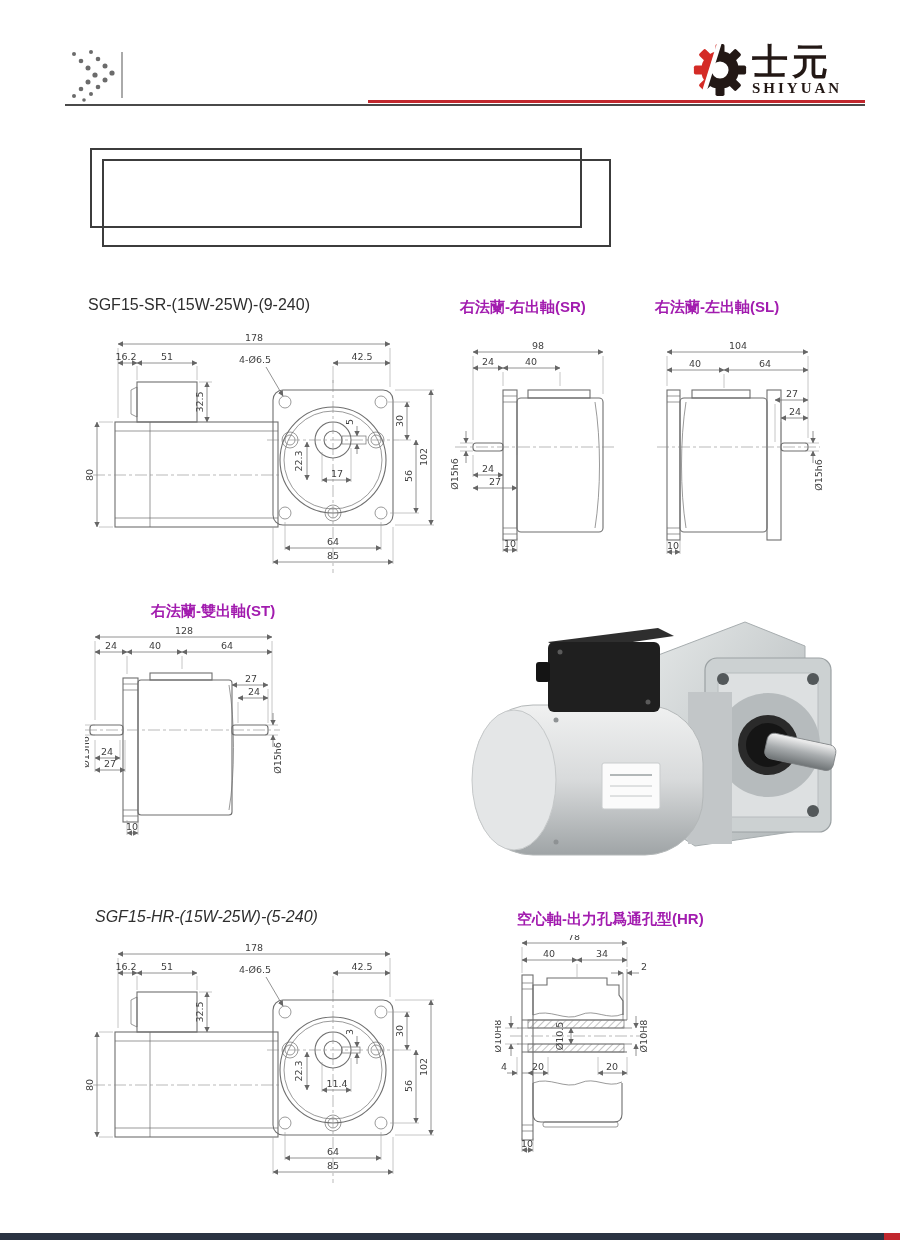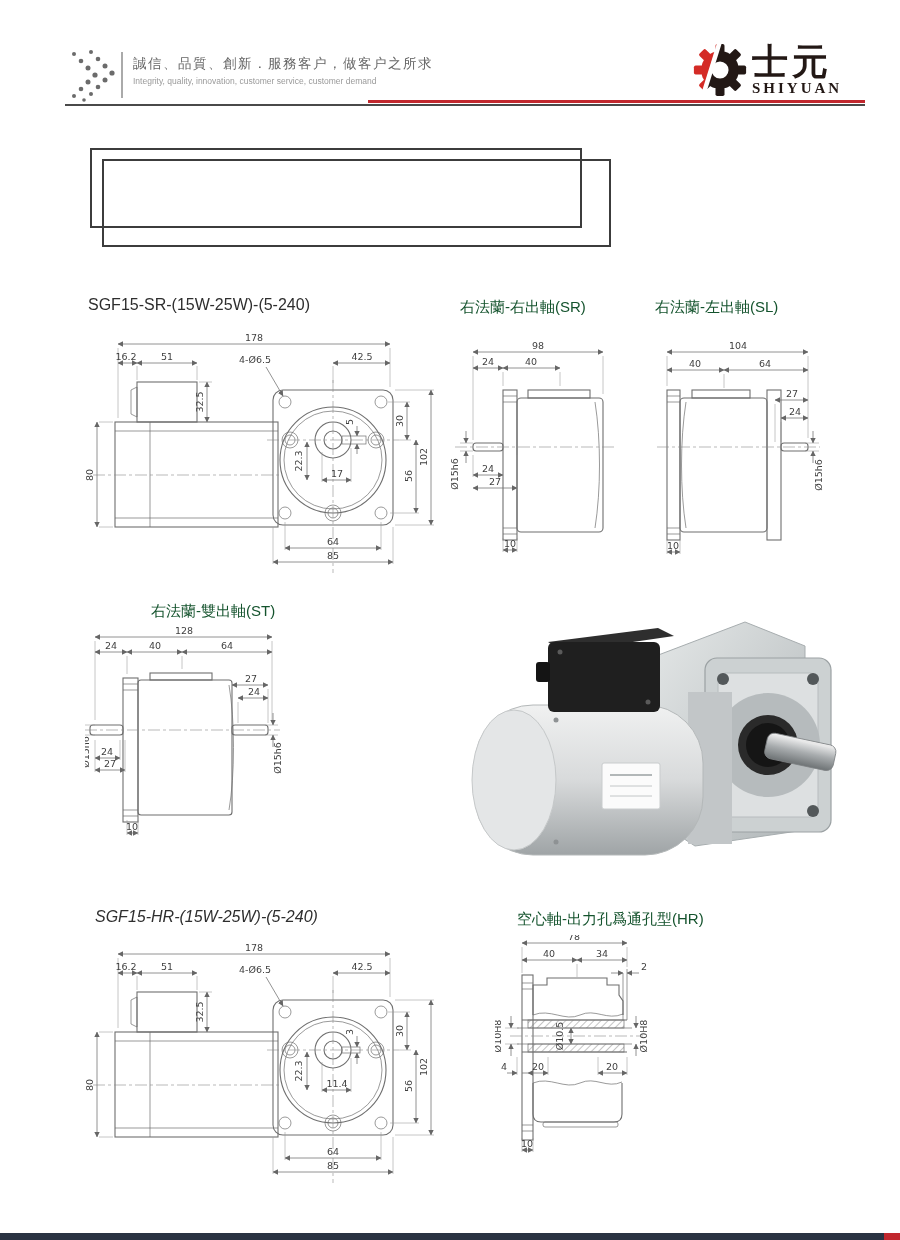--- a/index.html
+++ b/index.html
@@ -16,21 +16,21 @@
   .vdiv{position:absolute;left:121px;top:52px;width:1.5px;height:46px;background:#aaa;}
   
   .tb{position:absolute;left:90px;top:146px;width:525px;height:104px;}
   .tb .fA{position:absolute;left:0;top:2px;width:488px;height:76px;border:2px solid #3c3c3c;}
   .tb .fB{position:absolute;left:12px;top:13px;width:505px;height:84px;border:2px solid #3c3c3c;}
   .tb .panel{position:absolute;left:7px;top:9px;width:492px;height:82px;background:#fff;}
   .tb .t1{font-size:40px;font-weight:bold;color:#141414;letter-spacing:0px;line-height:1.1;white-space:nowrap;}
   .tb .t2{font-size:17px;font-weight:bold;font-style:italic;color:#7d7d7d;margin-top:4px;white-space:nowrap;}
   
   .dt{font-size:16px;color:#2e2e2e;white-space:nowrap;}
-  .dtc{font-size:15px;color:#14532d;white-space:nowrap;}
+  .dtc{font-size:15px;color:#a21caf;white-space:nowrap;font-weight:bold;}
   
   .ol{fill:none;stroke:#6f6f6f;stroke-width:1.1px;}
   .ol2{fill:none;stroke:#6f6f6f;stroke-width:0.7px;}
   .dl{stroke:#777;stroke-width:0.8px;fill:none;}
   .xl{stroke:#999;stroke-width:0.55px;}
   .cl{stroke:#8a8a8a;stroke-width:0.6px;stroke-dasharray:12 3 3 3;fill:none;}
   text.dim{font:9.5px "DejaVu Sans",sans-serif;fill:#3f3f3f;text-anchor:middle;}
   
   .footer{position:absolute;left:0;bottom:0;width:900px;height:7px;background:#2a3342;}
   .footer .red{position:absolute;right:0;top:0;width:16px;height:7px;background:#c1272d;}
@@ -80,24 +80,20 @@
         <circle cx="35" cy="18" r="2.5"></circle>
           <circle cx="42" cy="25" r="2.6"></circle>
         <circle cx="35" cy="32" r="2.5"></circle>
           <circle cx="28" cy="39" r="2.3"></circle>
         <circle cx="21" cy="46" r="2"></circle>
           <circle cx="14" cy="52" r="1.8"></circle>
       </g>
     </svg>
   </div>
   <div class="vdiv"></div>
-  <div class="abs" style="left:133px;top:55px;">
-    <div class="slogan-zh">誠信、品質、創新．服務客户，做客户之所求</div>
-    <div class="slogan-en">Integrity, quality, innovation, customer service, customer demand</div>
-  </div>
 
   <div class="abs" style="left:693px;top:42px;">
     <svg width="54" height="56" viewBox="0 0 60 60">
       <defs>
         <clipPath id="cpRed">
             <polygon points="0,0 27,0 9,60 0,60"></polygon>
           </clipPath>
         <clipPath id="cpBlk">
             <polygon points="27,0 60,0 60,60 9,60"></polygon>
           </clipPath>
@@ -133,21 +129,21 @@
     <div class="brand-en">SHIYUAN</div>
   </div>
   <div class="rule-red"></div>
   <div class="rule-dark"></div>
 
   <div class="tb">
     <div class="fA"></div>
     <div class="fB"></div>
   </div>
 
-  <div class="abs dt" style="left:88px;top:296px;">SGF15-SR-(15W-25W)-(5-240)</div>
+  <div class="abs dt" style="left:88px;top:296px;">SGF15-SR-(15W-25W)-(9-240)</div>
 
   <svg class="abs" style="left:85px;top:330px;" width="365" height="255" viewBox="0 0 365 255">
     <g>
       <rect class="ol" x="30" y="92" width="163" height="105"></rect>
       <line class="ol2" x1="65" y1="92" x2="65" y2="197"></line>
       <line class="ol2" x1="30" y1="101" x2="193" y2="101"></line>
       <line class="ol2" x1="30" y1="188" x2="193" y2="188"></line>
       <rect class="ol" x="52" y="52" width="60" height="40"></rect>
       <polygon class="ol2" points="46,60 52,57 52,87 46,84"></polygon>
       <line class="cl" x1="8" y1="145" x2="196" y2="145"></line>

